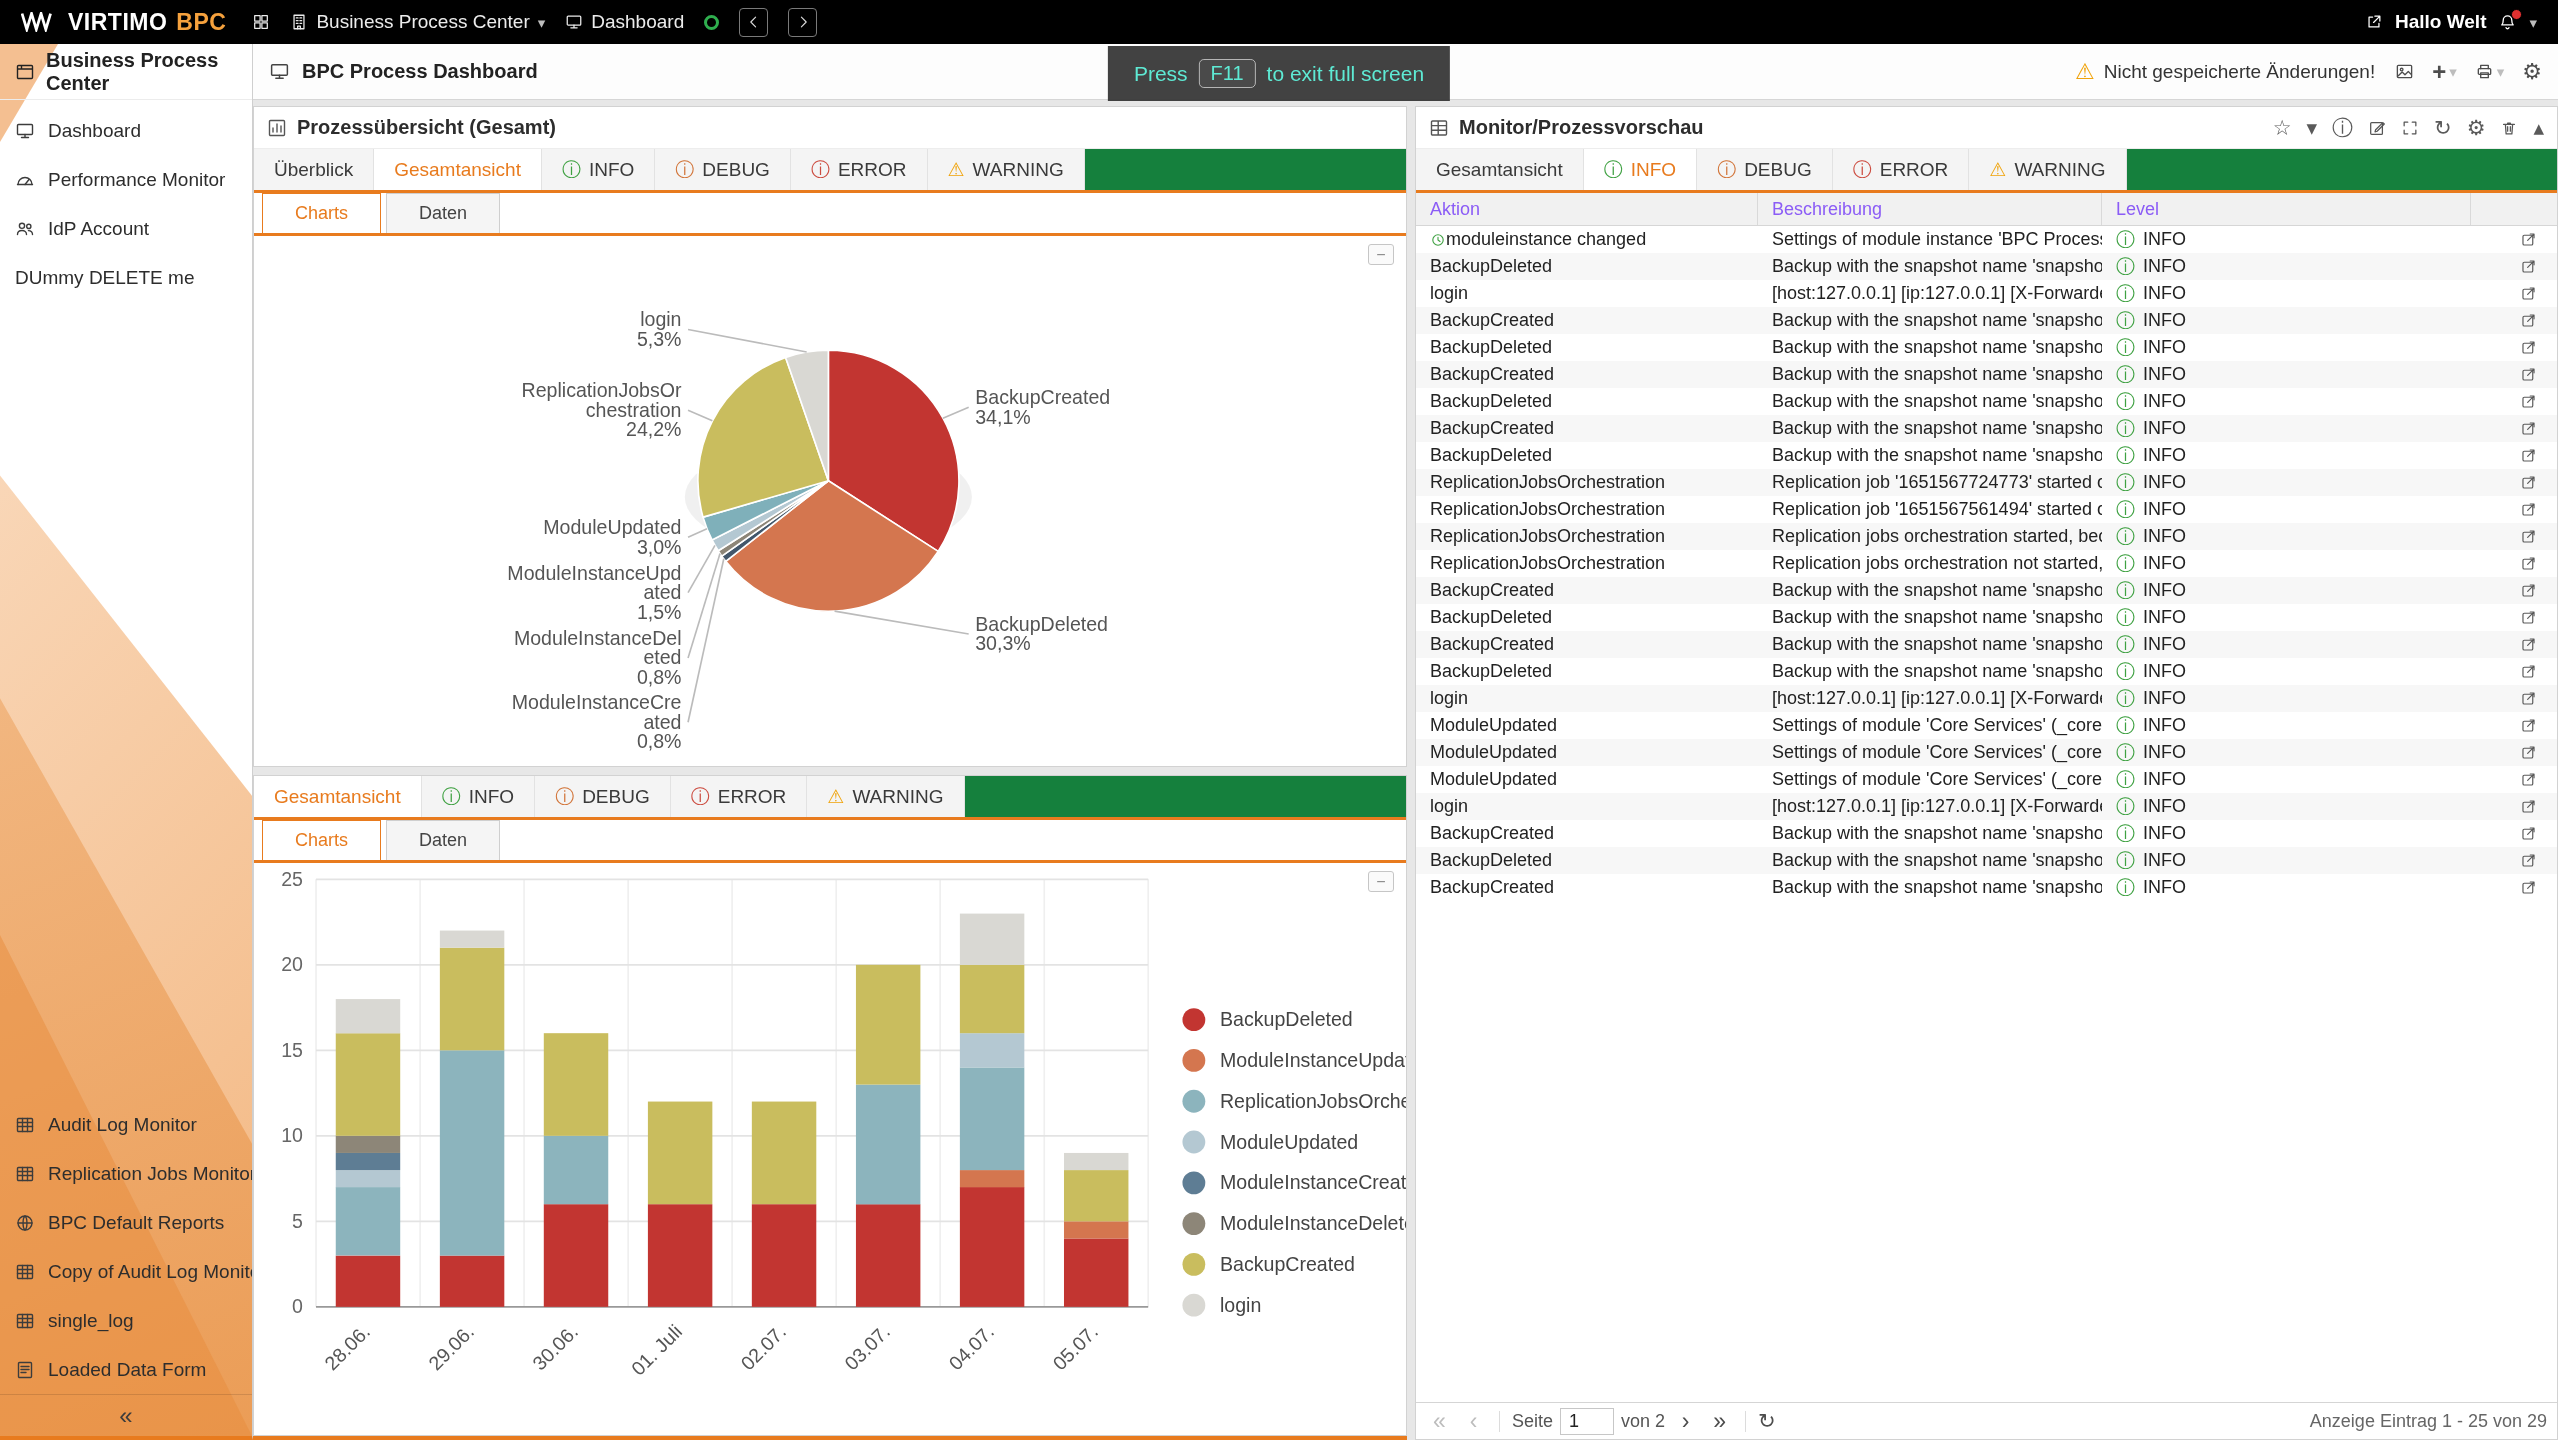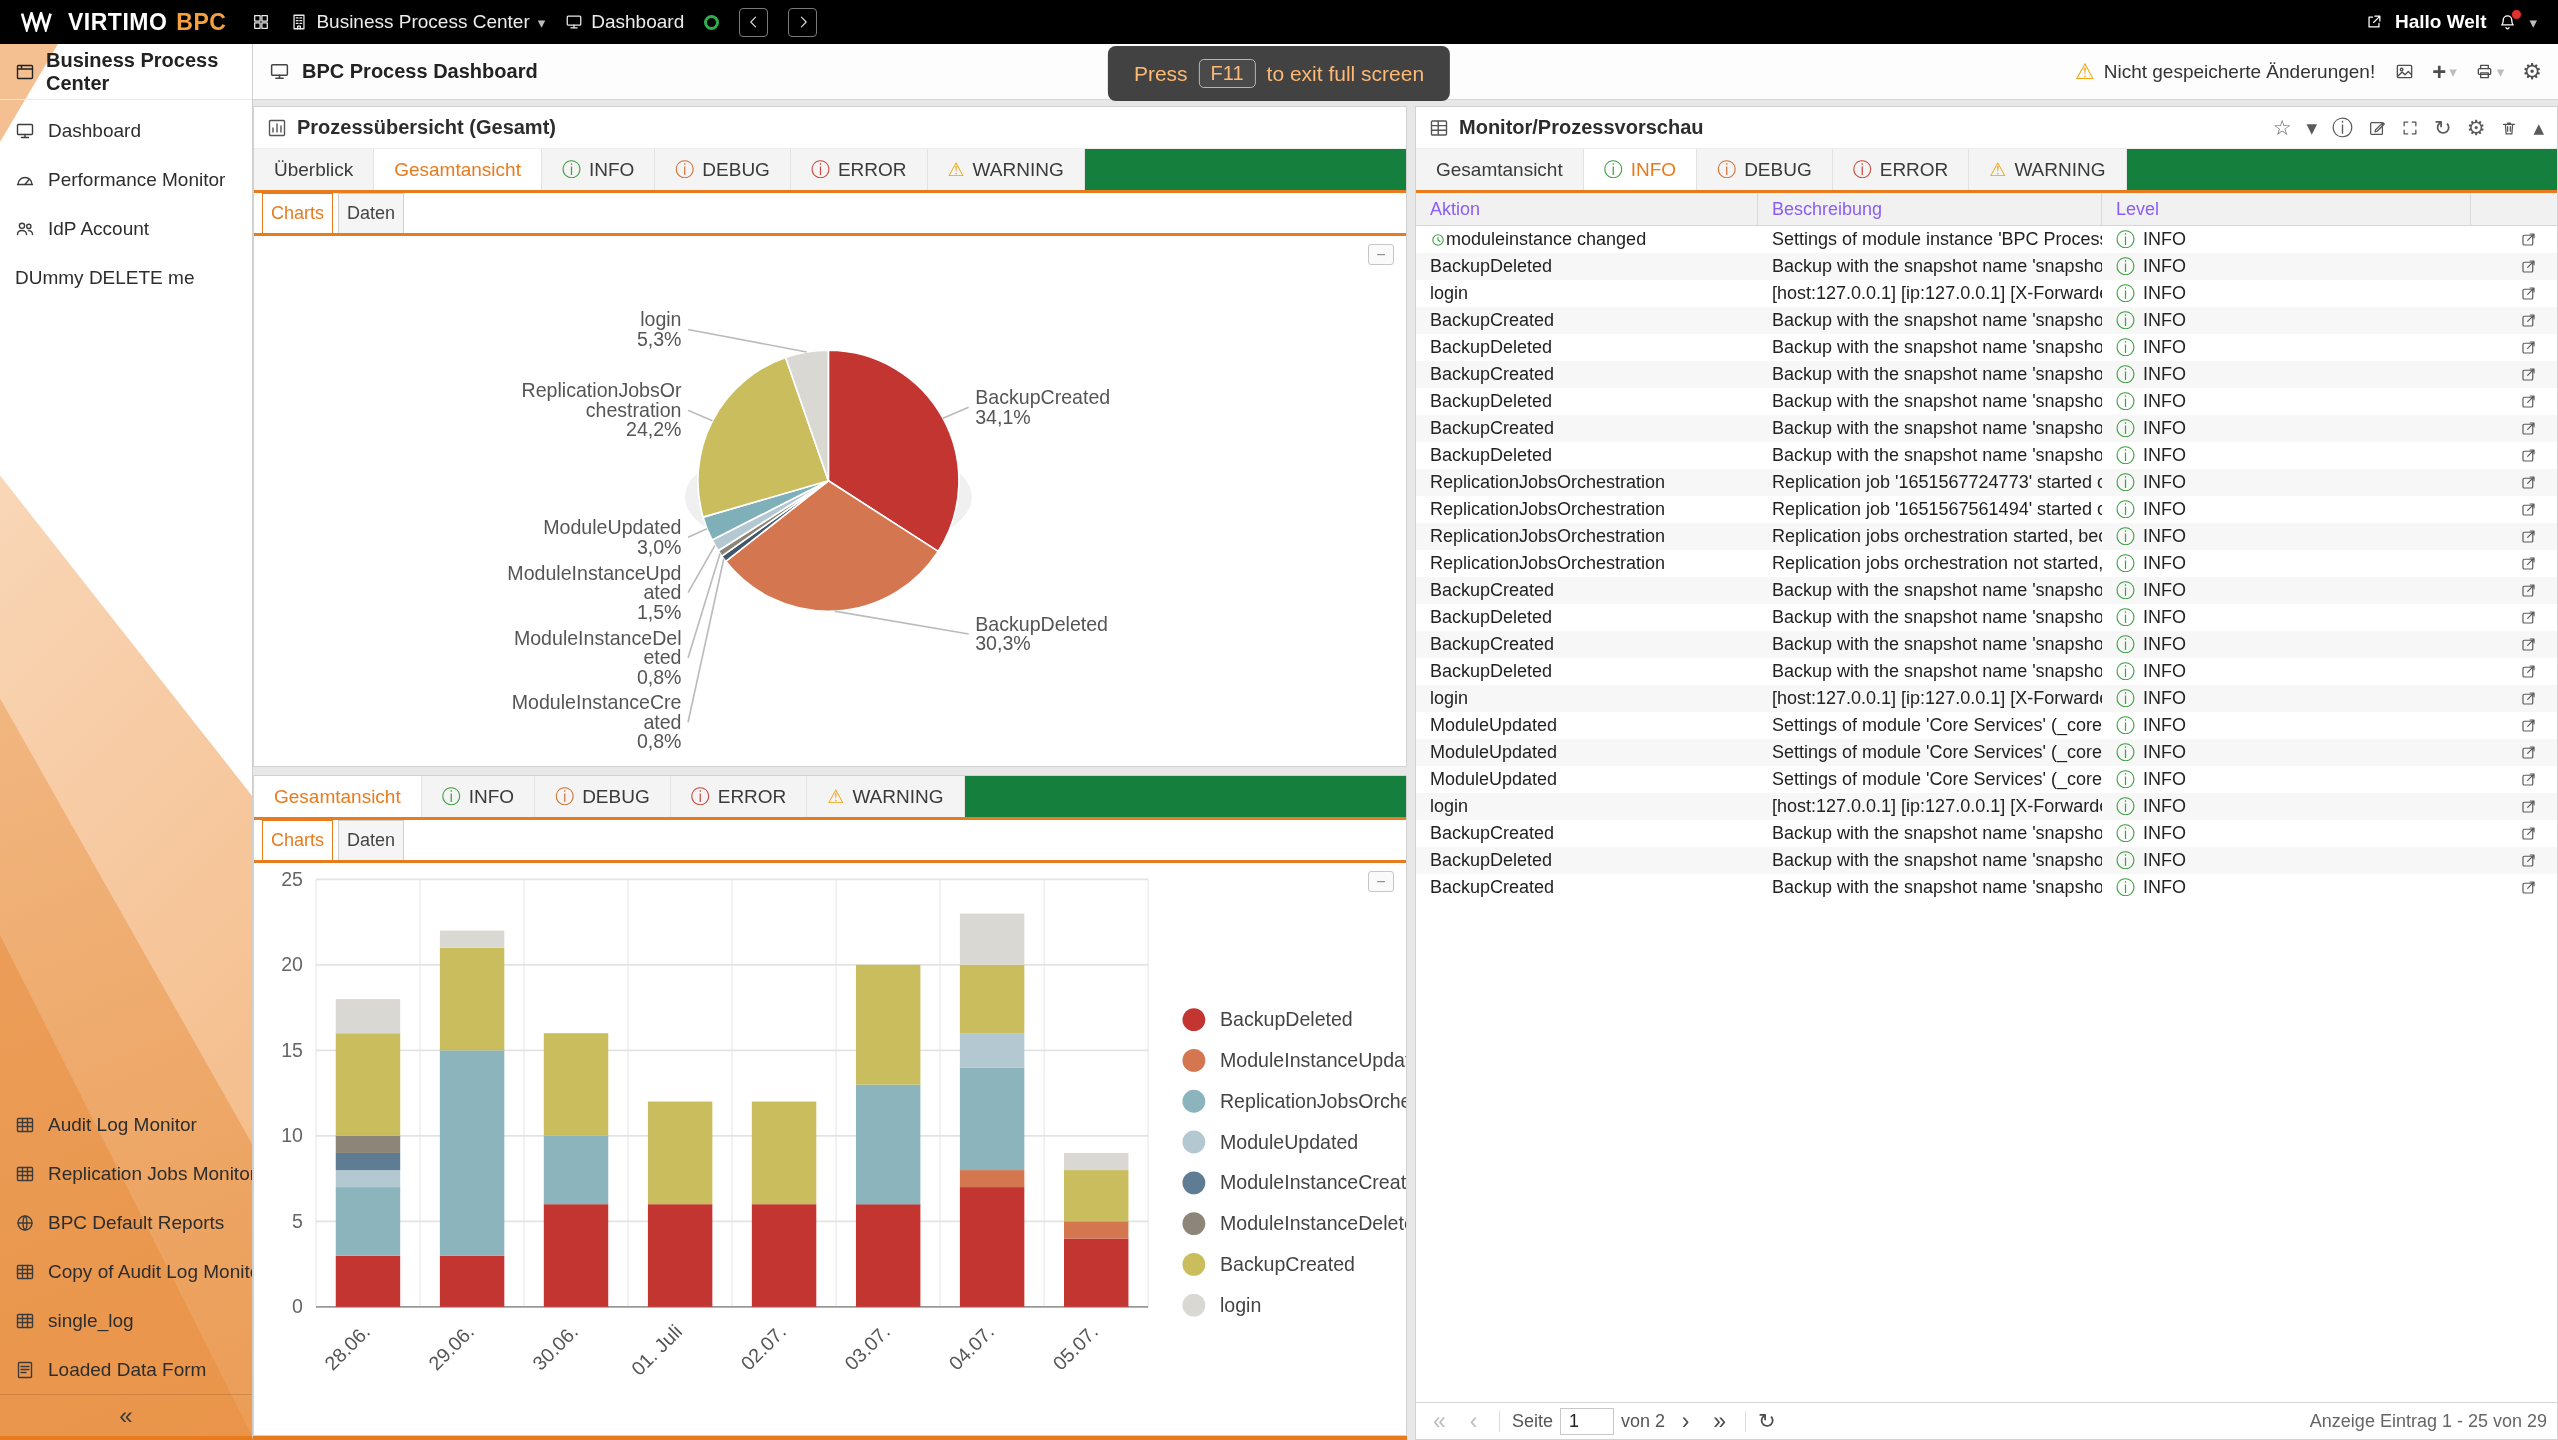--- a/index.html
+++ b/index.html
@@ -17,21 +17,21 @@
   .tb-menu-item{display:flex;align-items:center;gap:8px;cursor:pointer}
   .greendot{width:15px;height:15px;border:3px solid #2fae4e;border-radius:50%;display:inline-block}
   .navbtn{width:29px;height:29px;border:1px solid #7a7a7a;border-radius:4px;display:inline-flex;align-items:center;justify-content:center;color:#ddd}
   .tb-right{margin-left:auto;display:flex;align-items:center;gap:12px;color:#fff}
   .tb-user{font-weight:bold;font-size:19px}
   .bellwrap{position:relative;display:inline-flex}
   .badge{position:absolute;top:-4px;right:-5px;width:11px;height:11px;background:#e03030;border-radius:50%;border:1px solid #000}
   .car{color:#bdbdbd;font-size:15px;line-height:1}
 
   
-  .toast{position:absolute;top:46px;left:50%;transform:translateX(-50%);z-index:60;background:rgba(54,54,54,.94);color:#fdba74;font-size:21px;display:flex;align-items:center;gap:11px;padding:13px 26px;border-radius:8px}
+  .toast{position:absolute;top:46px;left:50%;transform:translateX(-50%);z-index:60;background:rgba(54,54,54,.94);color:#5eead4;font-size:21px;display:flex;align-items:center;gap:11px;padding:13px 26px;border-radius:0}
   .keycap{border:1px solid #b5b5b5;border-radius:5px;background:#4a4a4a;padding:2px 11px;font-size:20px}
 
   
   .content{flex:1;display:flex;min-height:0}
   .sidebar{flex:0 0 253px;background:#fff;border-right:1px solid #cfcfcf;border-bottom:4px solid #e87b1e;display:flex;flex-direction:column;position:relative;overflow:hidden}
   .main{flex:1;display:flex;flex-direction:column;min-width:0;background:#e7e7e7}
 
   
   .sb-deco{position:absolute;inset:0;pointer-events:none}
   .tri{position:absolute;inset:0}
@@ -70,21 +70,21 @@
   .phead .svgi{color:#555}
   .phead .spacer{flex:1}
   .ptools{display:flex;align-items:center;gap:15px}
   .tool{display:inline-flex;align-items:center;justify-content:center;color:#5a5a5a;cursor:pointer;font-weight:normal}
   .tool.glyph{font-size:21px;line-height:1}
   .tabs{flex:0 0 44px;display:flex;align-items:stretch;background:#15803d;border-bottom:3px solid #e87b1e}
   .tab{display:flex;align-items:center;gap:8px;padding:0 20px;border-right:1px solid #e2e2e2;font-size:19px;color:#3a3a3a;background:#f4f4f4;cursor:pointer;white-space:nowrap}
   .tab.active{background:#fff;color:#e87b1e}
   .lvl-ic{font-size:19px;line-height:1}
   .subtabs{flex:0 0 40px;display:flex;align-items:flex-end;gap:5px;background:#fff;border-bottom:3px solid #e87b1e;padding:0 0 0 8px}
-  .subtab{display:flex;align-items:center;height:40px;padding:0 8px;border:1px solid #cfcfcf;border-bottom:none;background:#f5f5f5;color:#444;font-size:18px;cursor:pointer}
+  .subtab{display:flex;align-items:center;height:40px;padding:0 32px;border:1px solid #cfcfcf;border-bottom:none;background:#f5f5f5;color:#444;font-size:18px;cursor:pointer}
   .subtab.active{background:#fff;border-color:#e87b1e;color:#e87b1e}
   .chartwrap{flex:1;position:relative;min-height:0;overflow:hidden;background:#fff}
   .chartwrap svg{display:block;width:100%}
   .mini{position:absolute;top:8px;right:12px;width:26px;height:21px;border:1px solid #c6c6c6;border-radius:3px;background:#fafafa;color:#8a8a8a;display:flex;align-items:center;justify-content:center;font-size:16px;cursor:pointer;z-index:3}
 
   
   .thead{flex:0 0 33px;display:flex;align-items:stretch;background:#f1f1f1;border-bottom:1px solid #d6d6d6;font-size:18px;color:#8b5cf6}
   .th{display:flex;align-items:center;padding:0 14px;border-right:1px solid #d9d9d9;cursor:pointer}
   .th.c1{flex:0 0 342px}.th.c2{flex:0 0 344px}.th.c3{flex:1}.th.c4{flex:0 0 86px;border-right:none}
   .tbody{flex:1;overflow:hidden;background:#fff}

